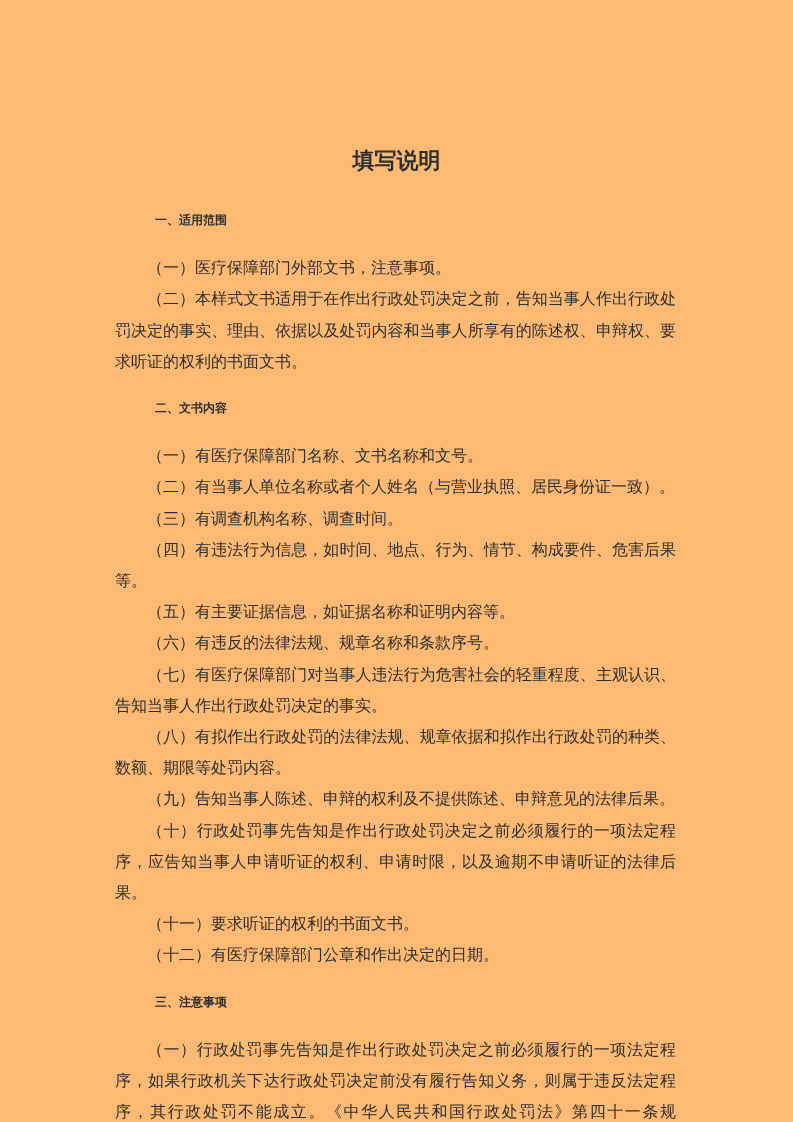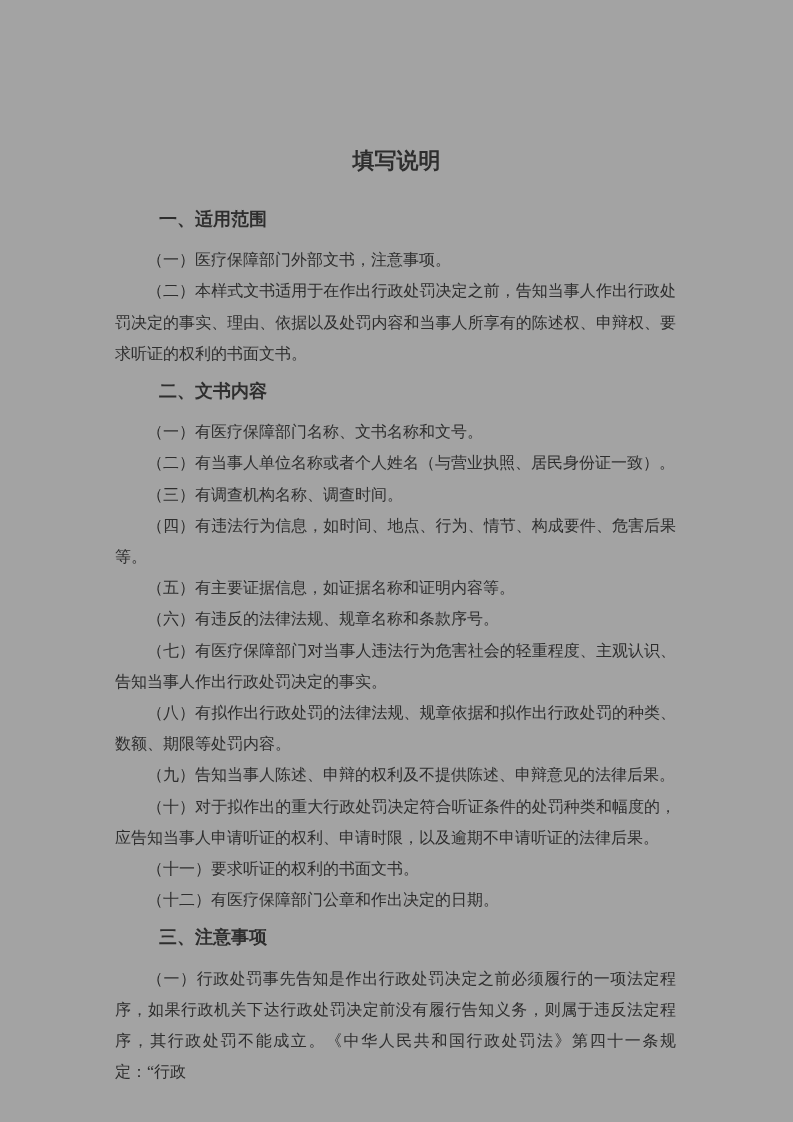--- a/index.html
+++ b/index.html
@@ -4,46 +4,45 @@
 <style>
   html, body {
     margin: 0;
     padding: 0;
     background: #ffffff;
   }
   .page {
     position: relative;
     width: 793px;
     height: 1122px;
-    background: #a3a3a3;
+    background: #fdba74;
     color: #2e2e2e;
     font-family: "Liberation Serif", "DejaVu Serif", serif;
     overflow: hidden;
   }
   .title {
     margin: 0;
     padding-top: 144px;
     text-align: center;
     font-size: 22px;
     font-weight: 700;
     line-height: 33px;
   }
   .content {
     margin-top: 28px;
     margin-left: 115px;
     width: 561px;
   }
   .section-heading {
-    margin: 8px;
-    font-size: 18px;
+    margin: 16px;
+    font-size: 12px;
     font-weight: 700;
     line-height: 31.2px;
     text-indent: 2em;
     white-space: nowrap;
-    font-family: Liberation Mono, monospace;
   }
   .para {
     margin: 0;
     font-size: 16px;
     font-weight: 400;
     line-height: 31.2px;
     text-align: justify;
     text-justify: inter-ideograph;
     text-indent: 2em;
     word-break: normal;
@@ -62,19 +61,19 @@
       <h2 class="section-heading">二、文书内容</h2>
       <p class="para">（一）有医疗保障部门名称、文书名称和文号。</p>
       <p class="para">（二）有当事人单位名称或者个人姓名（与营业执照、居民身份证一致）。</p>
       <p class="para">（三）有调查机构名称、调查时间。</p>
       <p class="para">（四）有违法行为信息，如时间、地点、行为、情节、构成要件、危害后果等。</p>
       <p class="para">（五）有主要证据信息，如证据名称和证明内容等。</p>
       <p class="para">（六）有违反的法律法规、规章名称和条款序号。</p>
       <p class="para">（七）有医疗保障部门对当事人违法行为危害社会的轻重程度、主观认识、告知当事人作出行政处罚决定的事实。</p>
       <p class="para">（八）有拟作出行政处罚的法律法规、规章依据和拟作出行政处罚的种类、数额、期限等处罚内容。</p>
       <p class="para">（九）告知当事人陈述、申辩的权利及不提供陈述、申辩意见的法律后果。</p>
-      <p class="para">（十）对于拟作出的重大行政处罚决定符合听证条件的处罚种类和幅度的，应告知当事人申请听证的权利、申请时限，以及逾期不申请听证的法律后果。</p>
+      <p class="para">（十）行政处罚事先告知是作出行政处罚决定之前必须履行的一项法定程序，应告知当事人申请听证的权利、申请时限，以及逾期不申请听证的法律后果。</p>
       <p class="para">（十一）要求听证的权利的书面文书。</p>
       <p class="para">（十二）有医疗保障部门公章和作出决定的日期。</p>
       <h2 class="section-heading">三、注意事项</h2>
       <p class="para">（一）行政处罚事先告知是作出行政处罚决定之前必须履行的一项法定程序，如果行政机关下达行政处罚决定前没有履行告知义务，则属于违反法定程序，其行政处罚不能成立。《中华人民共和国行政处罚法》第四十一条规定：“行政</p>
     </div>
 </div>
 
 </body></html>

